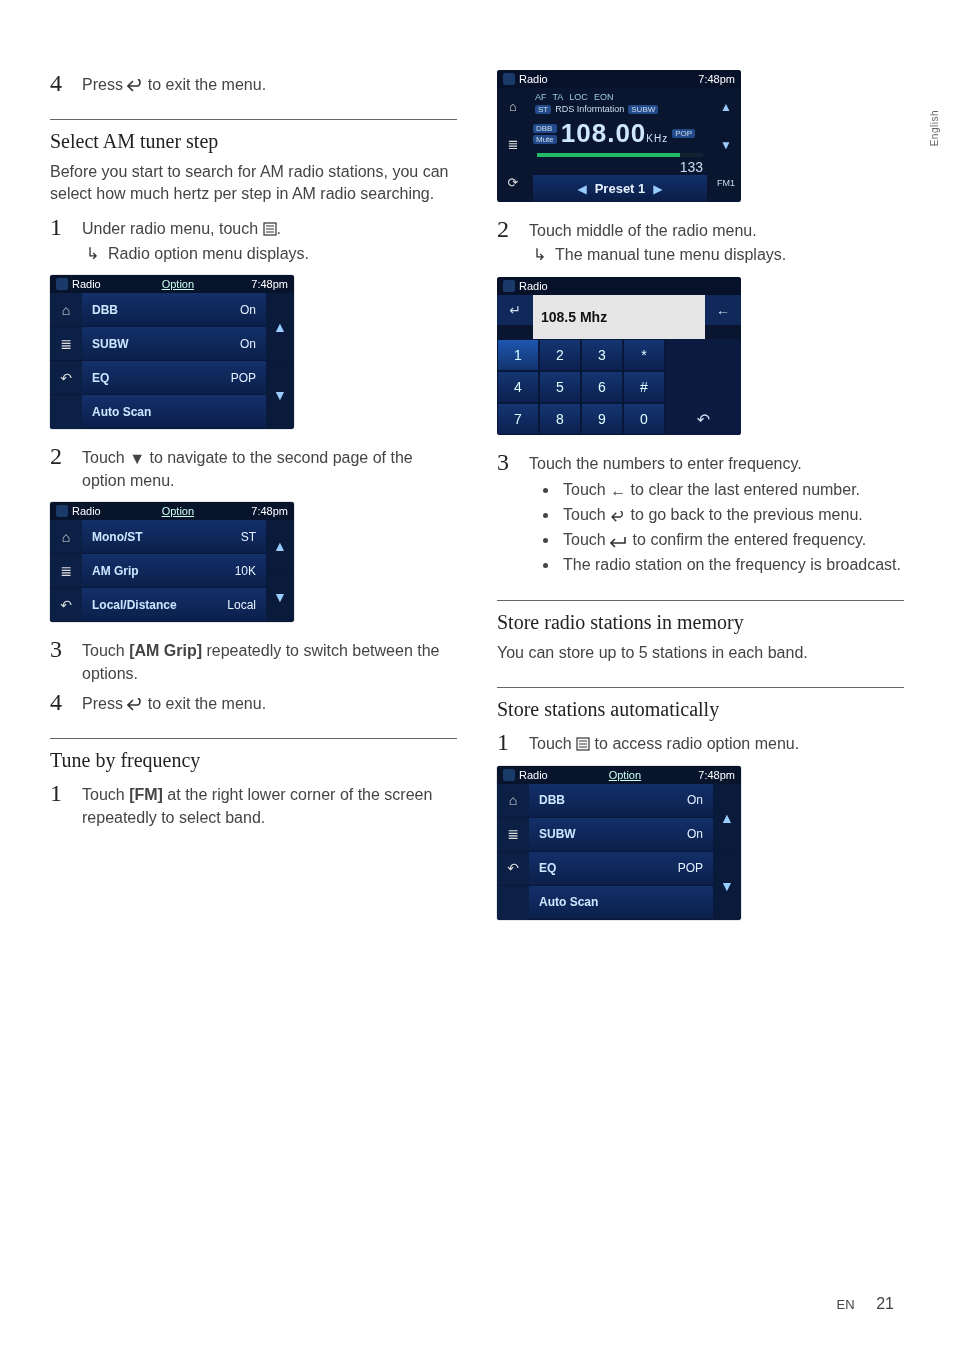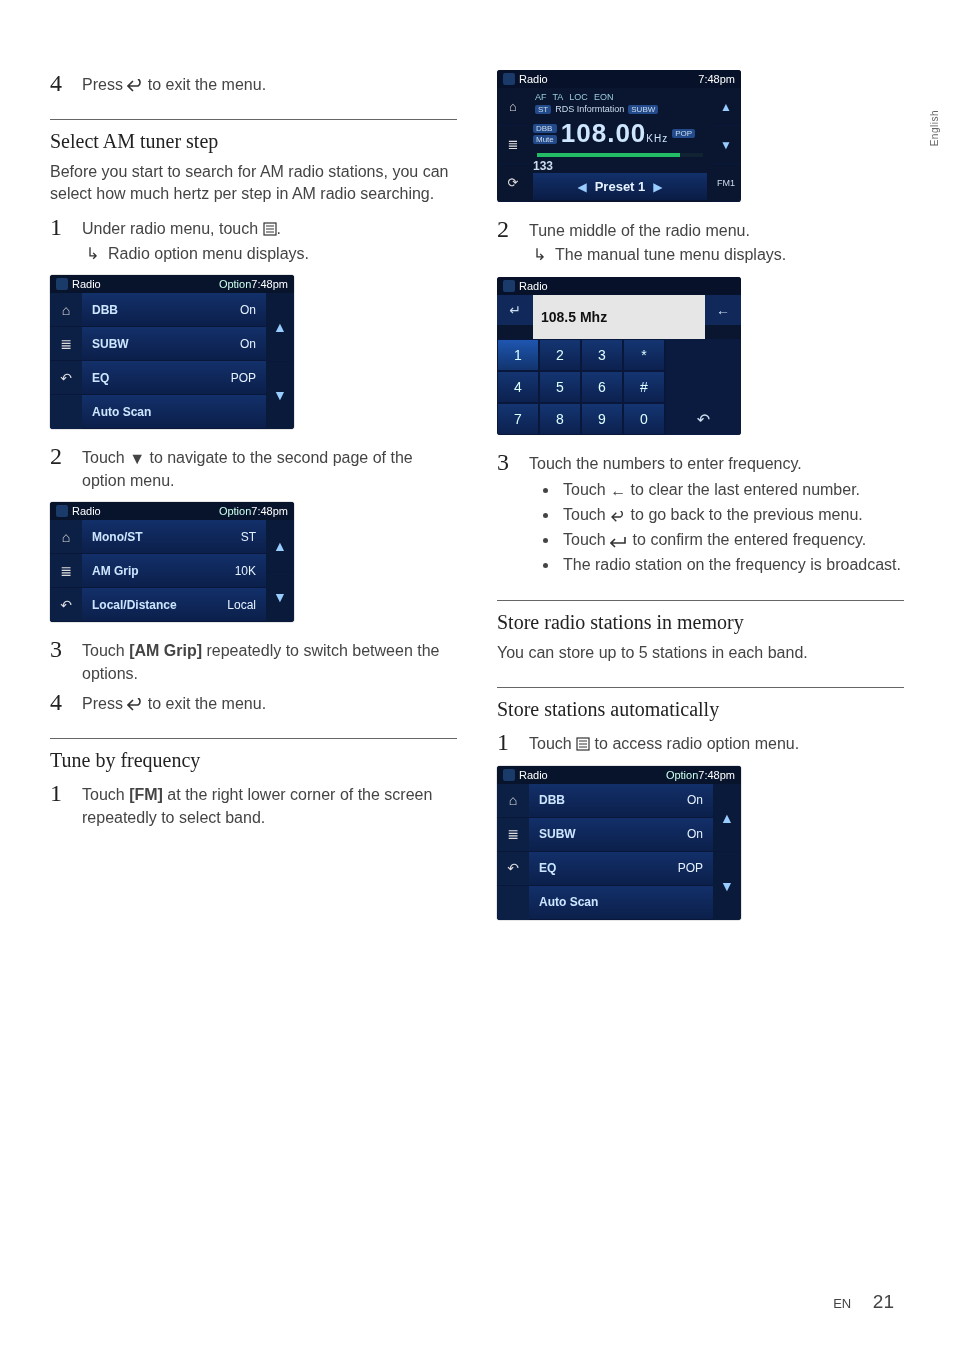--- a/index.html
+++ b/index.html
@@ -18,28 +18,28 @@
   .bullets { margin-top: 4px; padding-left: 30px; }
   .bullets li { list-style: disc; margin-bottom: 2px; padding-left: 4px; color: #444; line-height: 1.4; }
   .bullets li .lbl { font-weight: bold; }
 
   hr.sep { border: none; border-top: 1px solid #666; margin: 22px 0 10px 0; }
 
   h2.sec { font-family: Georgia, 'Times New Roman', serif; font-size: 20px; font-weight: normal; color: #222; margin-bottom: 8px; }
   p.intro { font-size: 16px; color: #444; line-height: 1.4; margin-bottom: 8px; }
 
   .footer { position: absolute; bottom: 45px; right: 60px; font-size: 13px; color: #444; }
-  .footer .pn { margin-left: 18px; font-size: 19px; }
+  .footer .pn { margin-left: 18px; font-size: 16px; }
 
   
   .shot { width: 244px; background: #0a1a3a; border-radius: 3px; overflow: hidden; font-family: Arial, sans-serif; font-size: 12px; color: #cfe; margin: 10px 0 14px 0; box-shadow: 0 0 1px #000; }
   .shot-hdr { display: flex; align-items: center; background: #08142c; padding: 3px 6px; font-size: 11px; }
   .shot-hdr .ico { width: 12px; height: 12px; background: #1a3a6a; border-radius: 2px; margin-right: 4px; display:inline-block; }
   .shot-hdr .title { flex: 1; color: #fff; }
-  .shot-hdr .center { text-align: right; flex: 1; }
+  .shot-hdr .center { text-align: left; flex: 1; text-decoration: underline; }
   .shot-hdr .time { color: #fff; }
   .shot-body { display: flex; }
   .shot-side { width: 32px; background: #0c1f45; display: flex; flex-direction: column; }
   .shot-side .sicon { height: 34px; display:flex; align-items:center; justify-content:center; font-size: 14px; color: #ddd; border-bottom: 1px solid #09183a; }
   .shot-main { flex: 1; }
   .shot-row { display: flex; align-items: center; height: 34px; padding: 0 10px; border-bottom: 1px solid #09183a; background: linear-gradient(#13306a,#0b1f4a); }
   .shot-row .k { flex: 1; color: #cde6ff; font-weight: bold; font-size: 12px; }
   .shot-row .v { color: #e6f2ff; font-size: 12px; }
   .shot-arrows { width: 28px; display: flex; flex-direction: column; }
   .shot-arrows .aup, .shot-arrows .adown { flex: 1; display:flex; align-items:center; justify-content:center; color:#9cf; font-size: 14px; border-bottom:1px solid #09183a; }
@@ -260,39 +260,39 @@
               <span class="badge">Mute</span>
             </div>
             <div class="freq">
               <span>108.00</span><span class="u">KHz</span>
             </div>
             <span class="badge">POP</span>
           </div>
           <div class="bar">
               <div class="fill"></div>
             </div>
-          <div style="text-align:left;font-size:12px;padding-right:4px;font-weight:bold;">133</div>
+          <div style="text-align:right;font-size:14px;padding-right:4px;">133</div>
           <div class="preset">
             <span class="pa">◀</span>
             <span class="pl">Preset 1</span>
             <span class="pa">▶</span>
           </div>
         </div>
         <div class="rright">
           <div class="rb">▲</div>
           <div class="rb">▼</div>
           <div class="rb fm">FM1</div>
         </div>
       </div>
     </div>
 
     <div class="step">
       <div class="step-num">2</div>
       <div class="step-body">
-        <span>Tune middle of the radio menu.</span>
+        <span>Touch middle of the radio menu.</span>
         <div class="result">
           <div class="result-arrow">↳</div>
           <div class="result-text">The manual tune menu displays.</div>
         </div>
       </div>
     </div>
 
     <div class="kp-shot">
       <div class="khdr">
         <span class="ico"></span>

